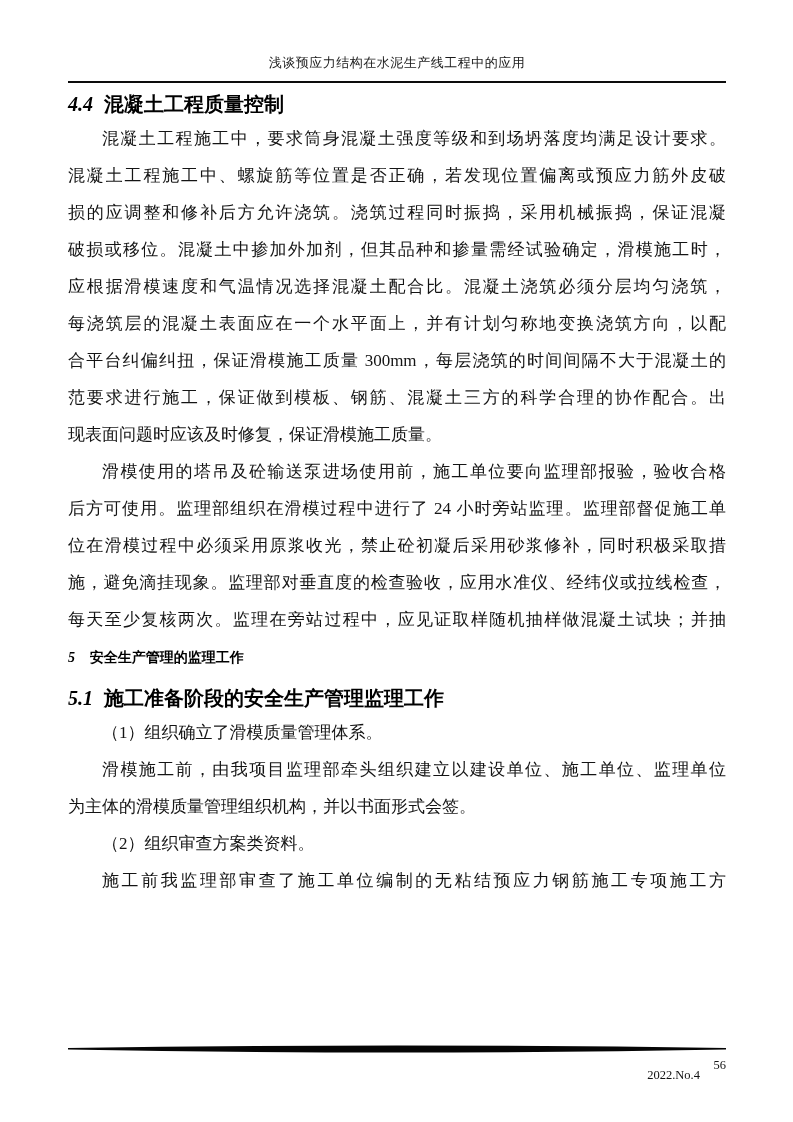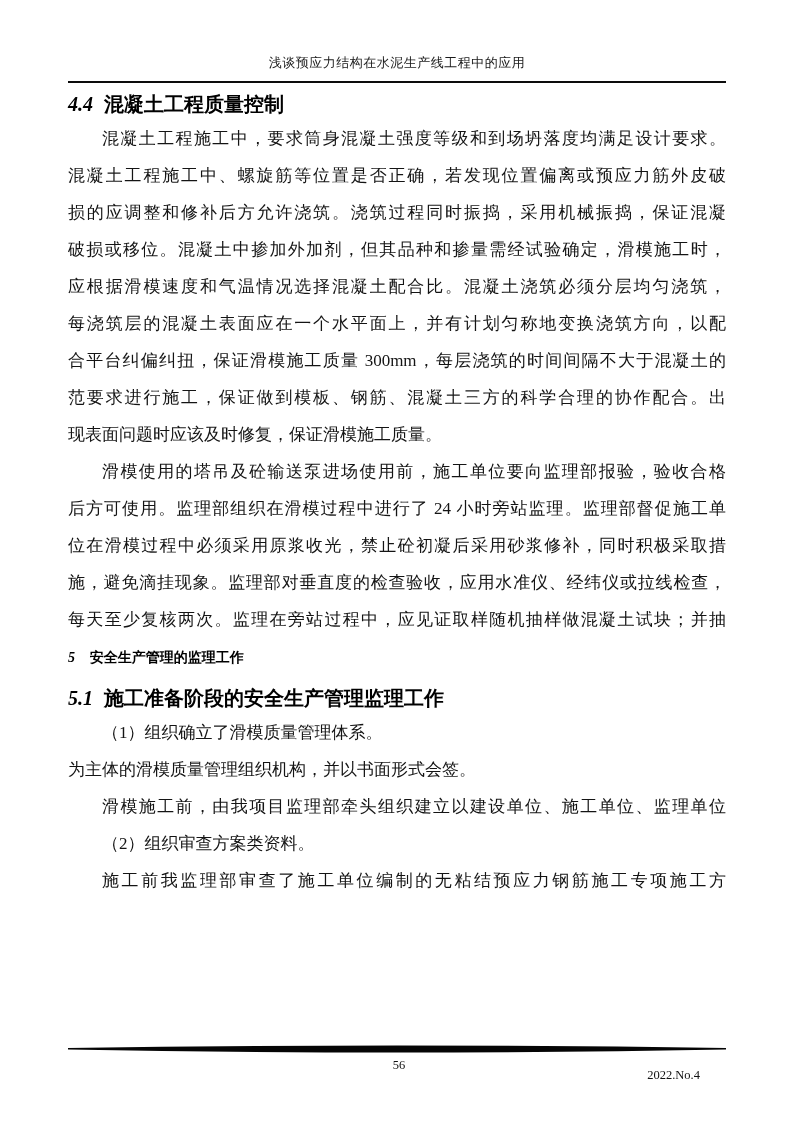--- a/index.html
+++ b/index.html
@@ -73,21 +73,21 @@
   .foot-row{
     position:relative;
     margin-top:2px;
     height:18px;
     font-size:12.5px;
     line-height:18px;
     color:#111;
   }
   .foot-page{
     position:absolute;left:4px;right:0;
-    text-align:center;
+    text-align:right;
   }
   .foot-issue{
     position:absolute;right:26px;top:10px;
   }
 </style>
 </head>
 <body>
 
 <div class="page">
 
@@ -115,22 +115,22 @@
     <div class="ln">施，避免滴挂现象。监理部对垂直度的检查验收，应用水准仪、经纬仪或拉线检查，</div>
     <div class="ln">每天至少复核两次。监理在旁站过程中，应见证取样随机抽样做混凝土试块；并抽</div>
   </div>
 
   <h1 class="h-main"><span class="hnum hnum-wide">5</span><span>安全生产管理的监理工作</span></h1>
 
   <h2 class="h-sub"><span class="hnum">5.1</span><span>施工准备阶段的安全生产管理监理工作</span></h2>
 
   <div>
     <div class="ln ind endline">（1）组织确立了滑模质量管理体系。</div>
+    <div class="ln ind">滑模施工前，由我项目监理部牵头组织建立以建设单位、施工单位、监理单位</div>
     <div class="ln endline">为主体的滑模质量管理组织机构，并以书面形式会签。</div>
-    <div class="ln ind">滑模施工前，由我项目监理部牵头组织建立以建设单位、施工单位、监理单位</div>
     <div class="ln ind endline">（2）组织审查方案类资料。</div>
     <div class="ln ind">施工前我监理部审查了施工单位编制的无粘结预应力钢筋施工专项施工方</div>
   </div>
 
   <div class="footer">
     <div class="foot-rule">
       <svg width="658" height="9" viewBox="0 0 658 9" preserveAspectRatio="none" aria-hidden="true">
         <path d="M0,3 Q329,-2.2 658,3 L658,4.4 Q329,10.8 0,4.4 Z" fill="#050505"></path>
       </svg>
     </div>

